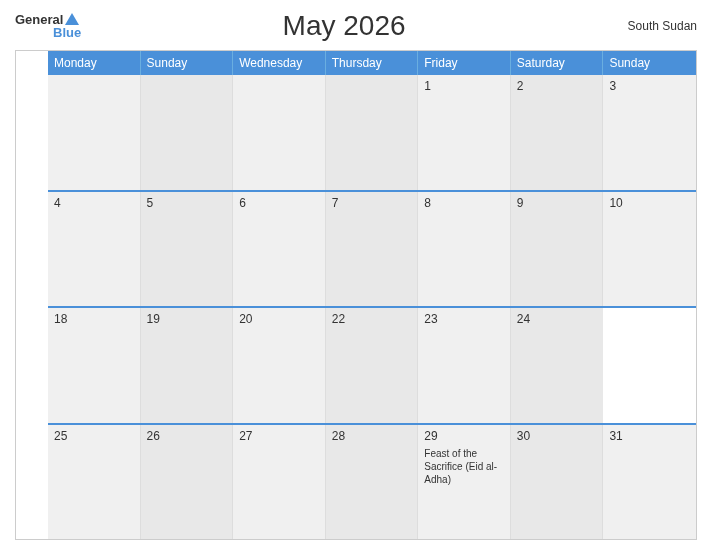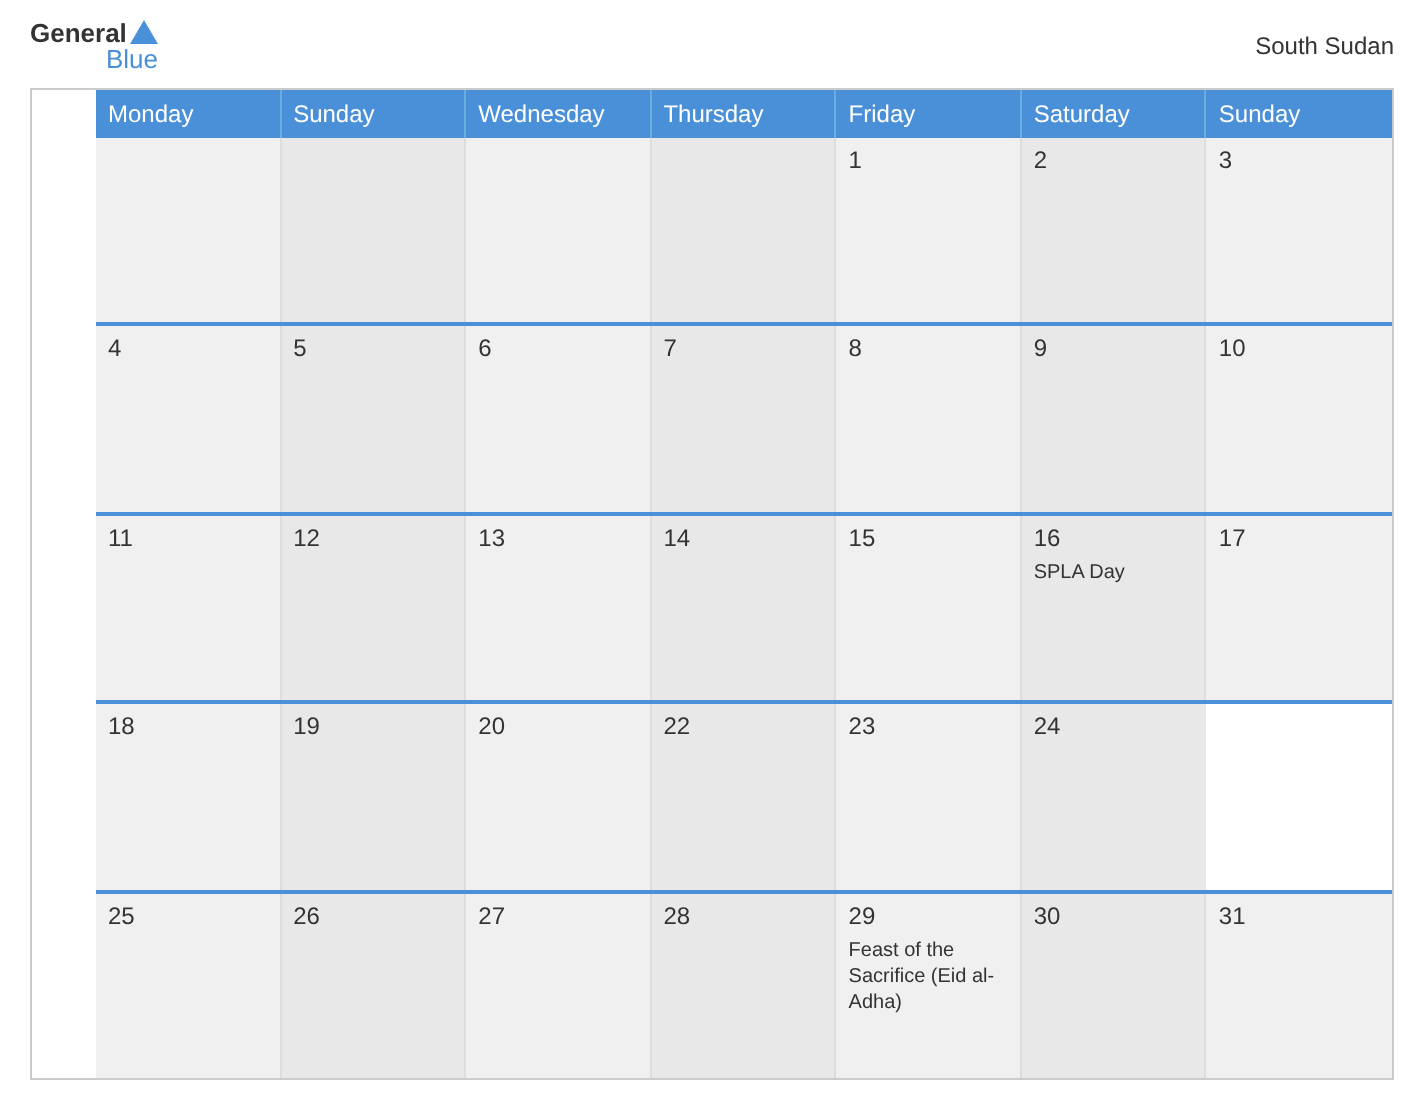--- a/index.html
+++ b/index.html
@@ -29,21 +29,21 @@
       align-items: flex-start;
       line-height: 1;
     }
     .logo-general {
       font-size: 13px;
       font-weight: bold;
       color: #333;
     }
     .logo-blue {
       font-size: 13px;
-      font-weight: normal;
+      font-weight: bold;
       color: #4a90d9;
       padding-left: 38px;
     }
     .logo-line {
       display: flex;
       align-items: center;
       gap: 0px;
     }
     .logo-triangle {
       width: 0;
@@ -147,20 +147,21 @@
 
 <div class="page">
   <div class="header">
     <div class="logo">
       <div class="logo-line">
         <span class="logo-general">General</span>
         <div class="logo-triangle"></div>
       </div>
       <span class="logo-blue">Blue</span>
     </div>
+    <div class="title">May 2026</div>
     <div class="country">South Sudan</div>
   </div>
 
   <div class="calendar">
     <div class="cal-header-row">
       <div class="cal-header-cell">Monday</div>
       <div class="cal-header-cell">Sunday</div>
       <div class="cal-header-cell">Wednesday</div>
       <div class="cal-header-cell">Thursday</div>
       <div class="cal-header-cell">Friday</div>
@@ -202,44 +203,20 @@
           <span class="day-num">8</span>
         </div>
         <div class="cal-cell">
           <span class="day-num">9</span>
         </div>
         <div class="cal-cell">
           <span class="day-num">10</span>
         </div>
       </div>
 
-      <div class="cal-week">
-        <div class="cal-cell">
-          <span class="day-num">11</span>
-        </div>
-        <div class="cal-cell">
-          <span class="day-num">12</span>
-        </div>
-        <div class="cal-cell">
-          <span class="day-num">13</span>
-        </div>
-        <div class="cal-cell">
-          <span class="day-num">14</span>
-        </div>
-        <div class="cal-cell">
-          <span class="day-num">15</span>
-        </div>
-        <div class="cal-cell">
-          <span class="day-num">16</span>
-          <span class="event-text">SPLA Day</span>
-        </div>
-        <div class="cal-cell">
-          <span class="day-num">17</span>
-        </div>
-      </div>
 
       <div class="cal-week">
         <div class="cal-cell">
           <span class="day-num">18</span>
         </div>
         <div class="cal-cell">
           <span class="day-num">19</span>
         </div>
         <div class="cal-cell">
           <span class="day-num">20</span>

